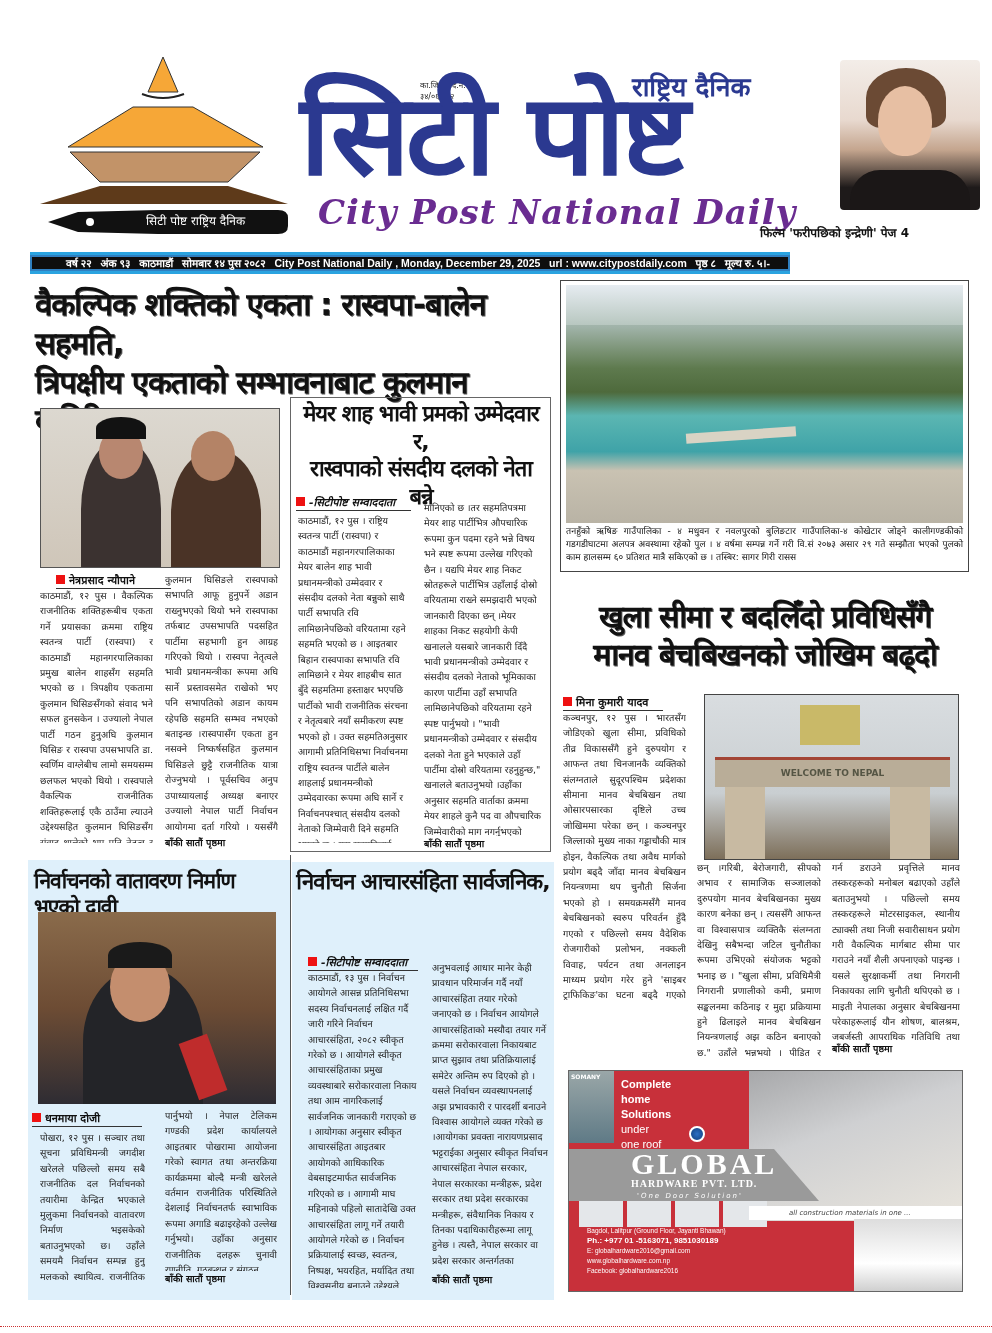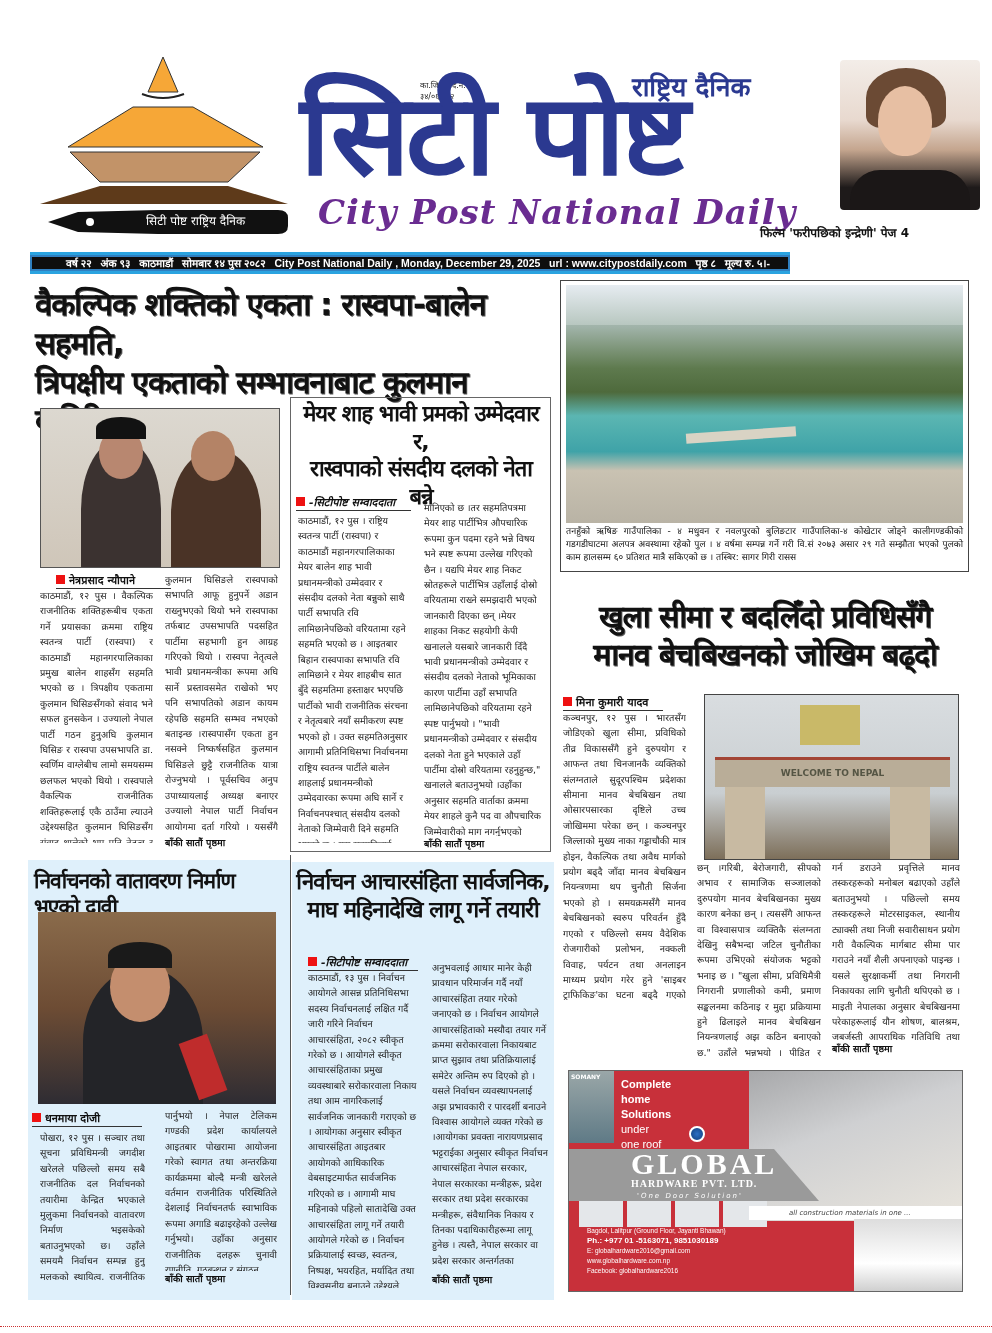--- a/index.html
+++ b/index.html
@@ -172,21 +172,20 @@
 <div class="abs byline" style="left:32px;top:1110px;width:110px">
     <span class="sq"></span>
     <span>धनमाया दोजी</span>
   </div>
 <div class="abs col" style="left:40px;top:1130px;width:105px;height:150px;overflow:hidden">पोखरा, १२ पुस । सञ्चार तथा सूचना प्रविधिमन्त्री जगदीश खरेलले पछिल्लो समय सबै राजनीतिक दल निर्वाचनको तयारीमा केन्द्रित भएकाले मुलुकमा निर्वाचनको वातावरण निर्माण भइसकेको बताउनुभएको छ। उहाँले समयमै निर्वाचन सम्पन्न हुनु मुलुकको स्थायित्व, राजनीतिक विश्वास र लोकतान्त्रिक अभ्यासका लागि अपरिहार्य भएको स्पष्ट</div>
 <div class="abs col" style="left:165px;top:1108px;width:112px;height:163px;overflow:hidden">पार्नुभयो । नेपाल टेलिकम गण्डकी प्रदेश कार्यालयले आइतबार पोखरामा आयोजना गरेको स्वागत तथा अन्तरक्रिया कार्यक्रममा बोल्दै मन्त्री खरेलले वर्तमान राजनीतिक परिस्थितिले देशलाई निर्वाचनतर्फ स्वाभाविक रूपमा अगाडि बढाइरहेको उल्लेख गर्नुभयो। उहाँका अनुसार राजनीतिक दलहरू चुनावी रणनीति, गठबन्धन र संगठन</div>
 <div class="abs cont" style="left:165px;top:1272px;width:112px">बाँकी सातौं पृष्ठमा</div>
 
 <div id="a5-head" class="abs h">
  <div>निर्वाचन आचारसंहिता सार्वजनिक,</div>
- <div>माघ महिनादेखि लागू गर्ने तयारी</div>
 </div>
 <div class="abs byline it" style="left:308px;top:954px;width:110px">
     <span class="sq"></span>
     <span>-सिटीपोष्ट सम्वाददाता</span>
   </div>
 <div class="abs col" style="left:308px;top:970px;width:112px;height:318px;overflow:hidden;text-align:left">काठमाडौं, १३ पुस । निर्वाचन आयोगले आसन्न प्रतिनिधिसभा सदस्य निर्वाचनलाई लक्षित गर्दै जारी गरिने निर्वाचन आचारसंहिता, २०८२ स्वीकृत गरेको छ । आयोगले स्वीकृत आचारसंहिताका प्रमुख व्यवस्थाबारे सरोकारवाला निकाय तथा आम नागरिकलाई सार्वजनिक जानकारी गराएको छ । आयोगका अनुसार स्वीकृत आचारसंहिता आइतबार आयोगको आधिकारिक वेबसाइटमार्फत सार्वजनिक गरिएको छ । आगामी माघ महिनाको पहिलो सातादेखि उक्त आचारसंहिता लागू गर्ने तयारी आयोगले गरेको छ । निर्वाचन प्रक्रियालाई स्वच्छ, स्वतन्त्र, निष्पक्ष, भयरहित, मर्यादित तथा विश्वसनीय बनाउने उद्देश्यले आयोगले विगतका निर्वाचन</div>
 <div class="abs col" style="left:432px;top:960px;width:116px;height:310px;overflow:hidden;text-align:left">अनुभवलाई आधार मानेर केही प्रावधान परिमार्जन गर्दै नयाँ आचारसंहिता तयार गरेको जनाएको छ । निर्वाचन आयोगले आचारसंहिताको मस्यौदा तयार गर्ने क्रममा सरोकारवाला निकायबाट प्राप्त सुझाव तथा प्रतिक्रियालाई समेटेर अन्तिम रुप दिएको हो । यसले निर्वाचन व्यवस्थापनलाई अझ प्रभावकारी र पारदर्शी बनाउने विश्वास आयोगले व्यक्त गरेको छ ।आयोगका प्रवक्ता नारायणप्रसाद भट्टराईका अनुसार स्वीकृत निर्वाचन आचारसंहिता नेपाल सरकार, नेपाल सरकारका मन्त्रीहरू, प्रदेश सरकार तथा प्रदेश सरकारका मन्त्रीहरू, संवैधानिक निकाय र तिनका पदाधिकारीहरूमा लागू हुनेछ । त्यस्तै, नेपाल सरकार वा प्रदेश सरकार अन्तर्गतका</div>
 <div class="abs cont" style="left:432px;top:1273px;width:114px">बाँकी सातौं पृष्ठमा</div>
 
 <div id="ad" class="abs">

